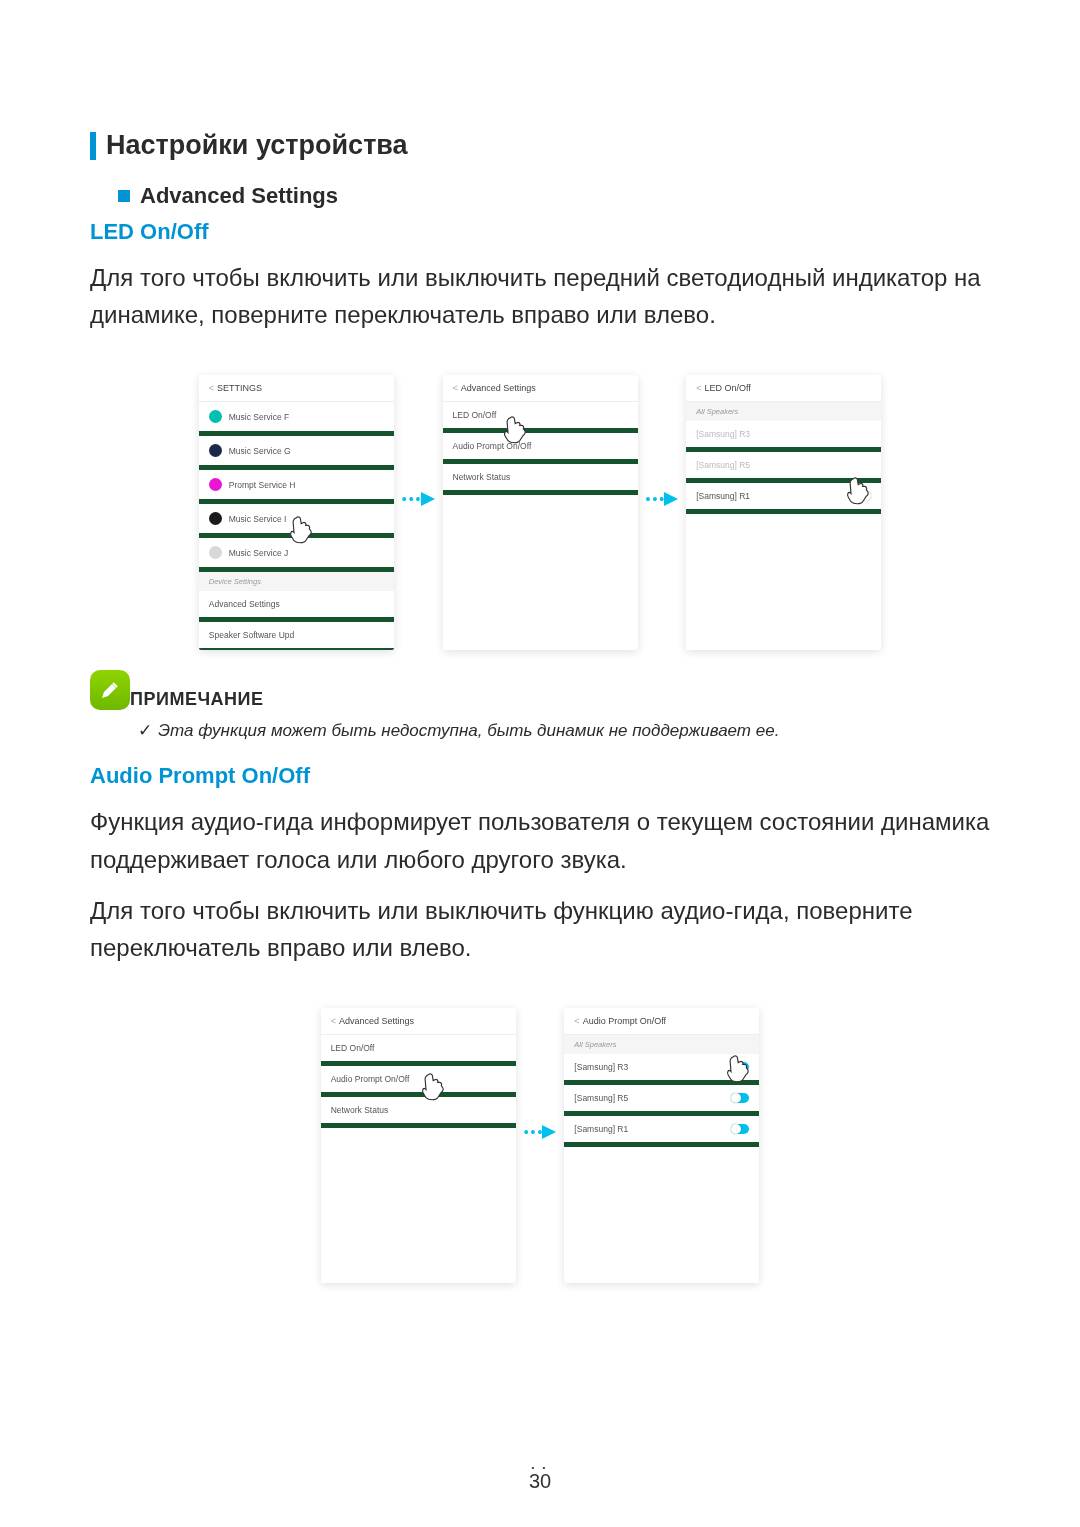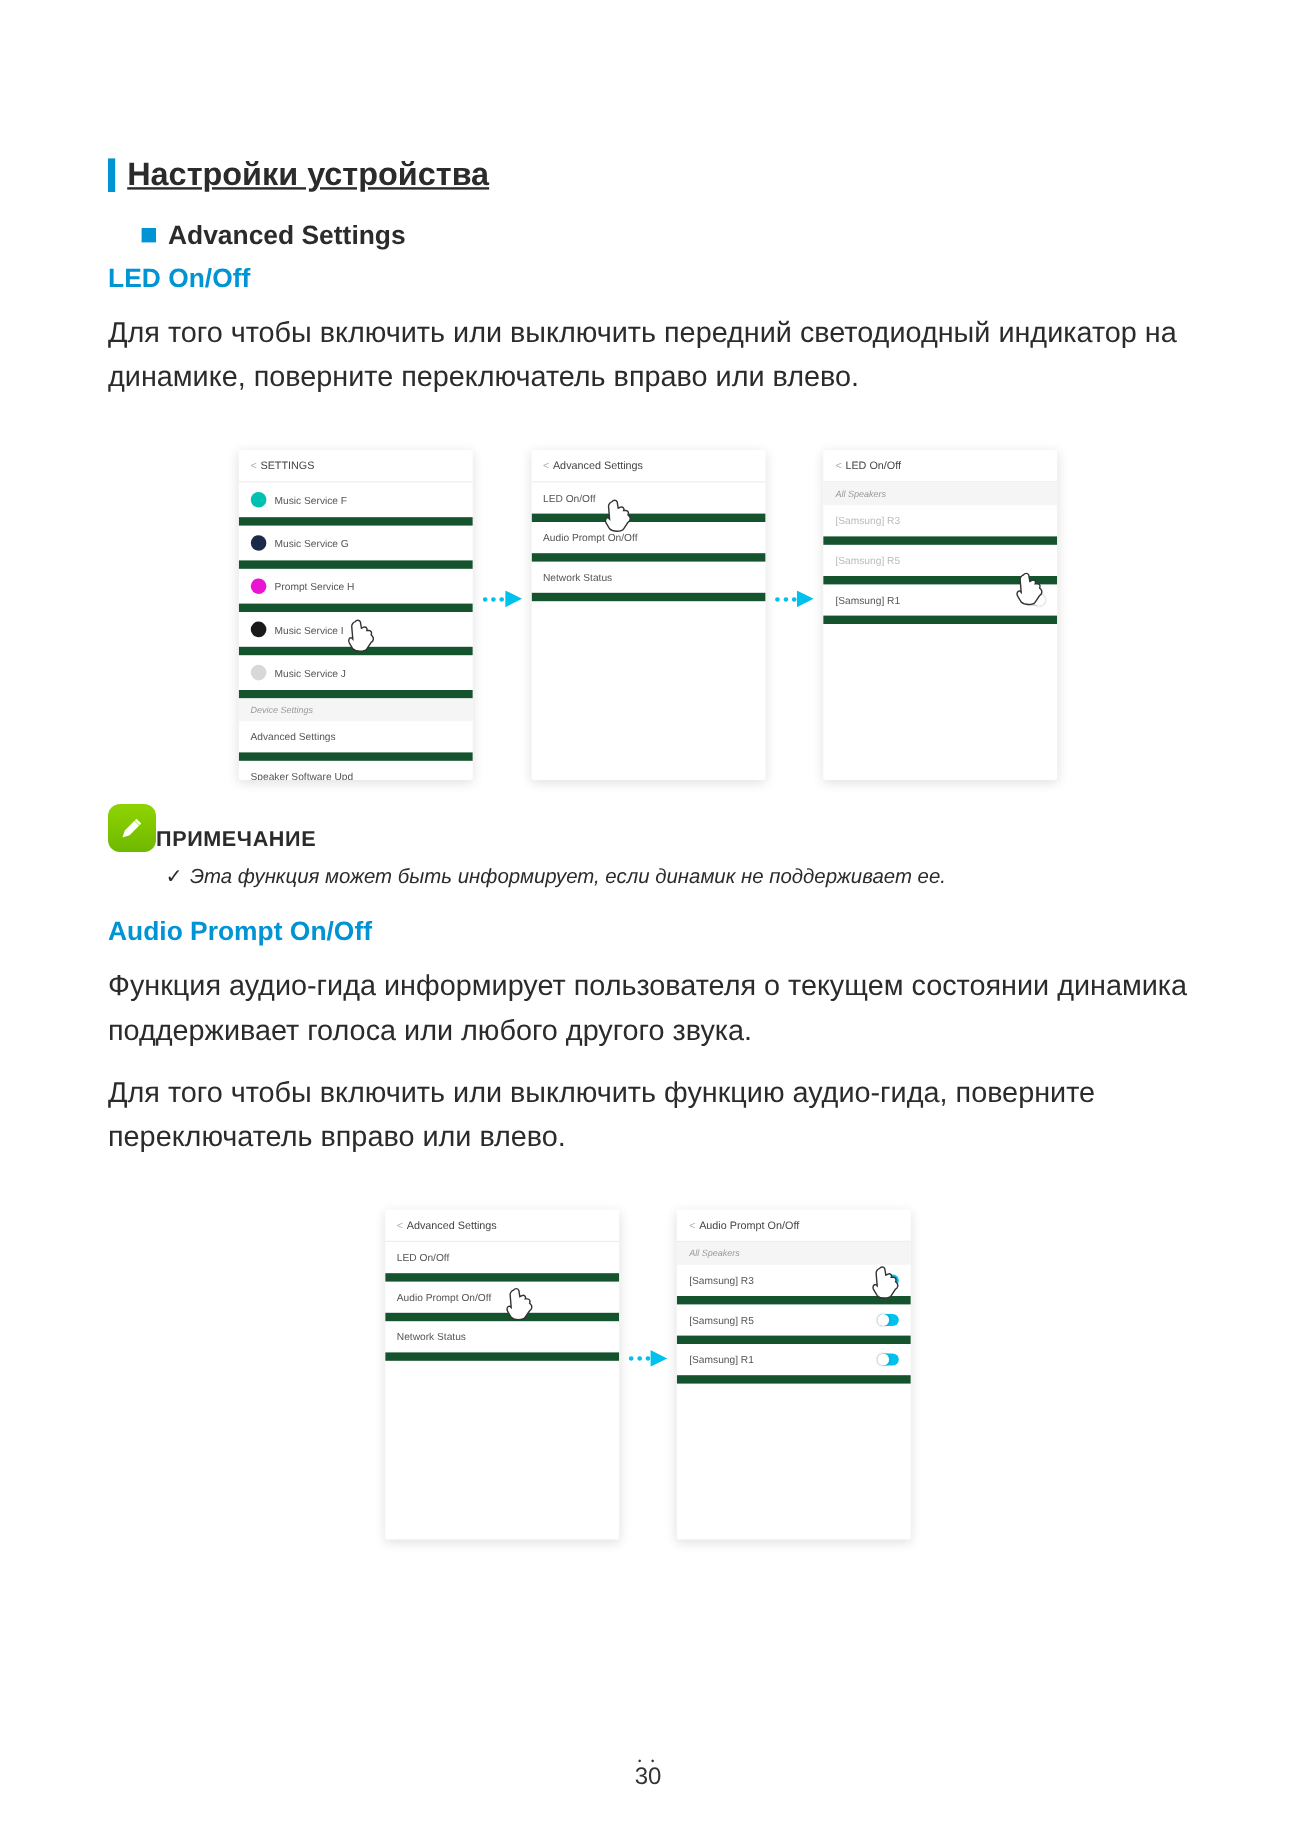--- a/index.html
+++ b/index.html
@@ -5,35 +5,35 @@
   * { box-sizing: border-box; margin: 0; padding: 0; }
   body {
     width: 1080px;
     height: 1527px;
     background: #fff;
     font-family: Arial, Helvetica, sans-serif;
     color: #2b2b2b;
     position: relative;
     padding: 130px 90px 0 90px;
   }
-  .h1-row { display: flex; align-items: center; gap: 10px; margin-bottom: 22px; text-decoration: underline; }
+  .h1-row { display: flex; align-items: center; gap: 10px; margin-bottom: 22px; }
   .h1-bar { width: 6px; height: 28px; background: #0094d4; }
   .h1-text { font-size: 27px; font-weight: 700; }
   .h2-row { display: flex; align-items: center; gap: 10px; padding-left: 28px; margin-bottom: 10px; }
   .h2-sq { width: 12px; height: 12px; background: #0094d4; }
   .h2-text { font-size: 22px; font-weight: 700; }
   .h3 { color: #0094d4; font-size: 22px; font-weight: 700; margin: 8px 0 14px 0; }
   .body-text { font-size: 24px; line-height: 1.55; margin-bottom: 14px; }
 
   
   .shot-row { display: flex; align-items: center; justify-content: center; gap: 8px; margin: 6px 0 20px 0; }
   .shot { width: 195px; height: 275px; background: #fff; box-shadow: 0 2px 10px rgba(0,0,0,0.12); border-radius: 2px; overflow: hidden; font-size: 8.5px; color: #555; position: relative; margin-top: 28px; }
   .shot-hdr { padding: 8px 10px; border-bottom: 1px solid #eee; font-size: 9px; color: #444; }
   .shot-hdr .chev { color: #aaa; margin-right: 3px; }
-  .shot-row-item { padding: 8px 10px; border-bottom: 7px solid #14532d; display: flex; align-items: center; justify-content: space-between; }
+  .shot-row-item { padding: 8px 10px; border-bottom: 5px solid #14532d; display: flex; align-items: center; justify-content: space-between; }
   .dot { width: 13px; height: 13px; border-radius: 50%; margin-right: 7px; flex-shrink: 0; }
   .lbl { flex: 1; }
   .grey-lbl { color: #bbb; }
   .section-hdr { background: #f5f5f5; color: #999; font-size: 7.5px; padding: 5px 10px; font-style: italic; }
   .toggle { width: 18px; height: 10px; border-radius: 6px; background: #ddd; position: relative; }
   .toggle::after { content:""; position:absolute; width:10px; height:10px; border-radius:50%; background:#fff; top:0; right:0; box-shadow: 0 0 2px rgba(0,0,0,0.3); }
   .toggle.on { background: #00c0ec; }
   .toggle.on::after { right: auto; left: 0; }
 
   .arrow-gap { display: flex; align-items: center; color: #00c0ec; font-size: 14px; letter-spacing: -1px; }
@@ -168,21 +168,21 @@
 
 <div class="note-row">
   <div class="note-icon">
     <svg width="24" height="24" viewBox="0 0 24 24">
         <path d="M4 20 L6 14 L14 6 L18 10 L10 18 Z" fill="#fff"></path>
         <path d="M15 5 L19 9" stroke="#fff" stroke-width="2"></path>
       </svg>
   </div>
   <div class="note-title">ПРИМЕЧАНИЕ</div>
 </div>
-<div class="note-body"><span class="chk">✓</span><span>Эта функция может быть информирует, если динамик не поддерживает ее.</span></div>
+<div class="note-body"><span class="chk">✓</span><span>Эта функция может быть недоступна, быть динамик не поддерживает ее.</span></div>
 
 <div class="h3">Audio Prompt On/Off</div>
 <div class="body-text">Функция аудио-гида информирует пользователя о текущем состоянии динамика поддерживает голоса или любого другого звука.</div>
 <div class="body-text">Для того чтобы включить или выключить функцию аудио-гида, поверните переключатель вправо или влево.</div>
 
 <div class="shot-row">
 
   <div class="shot">
     <div class="shot-hdr"><span class="chev">&lt;</span><span>Advanced Settings</span></div>
     <div id="adv-items-2">

